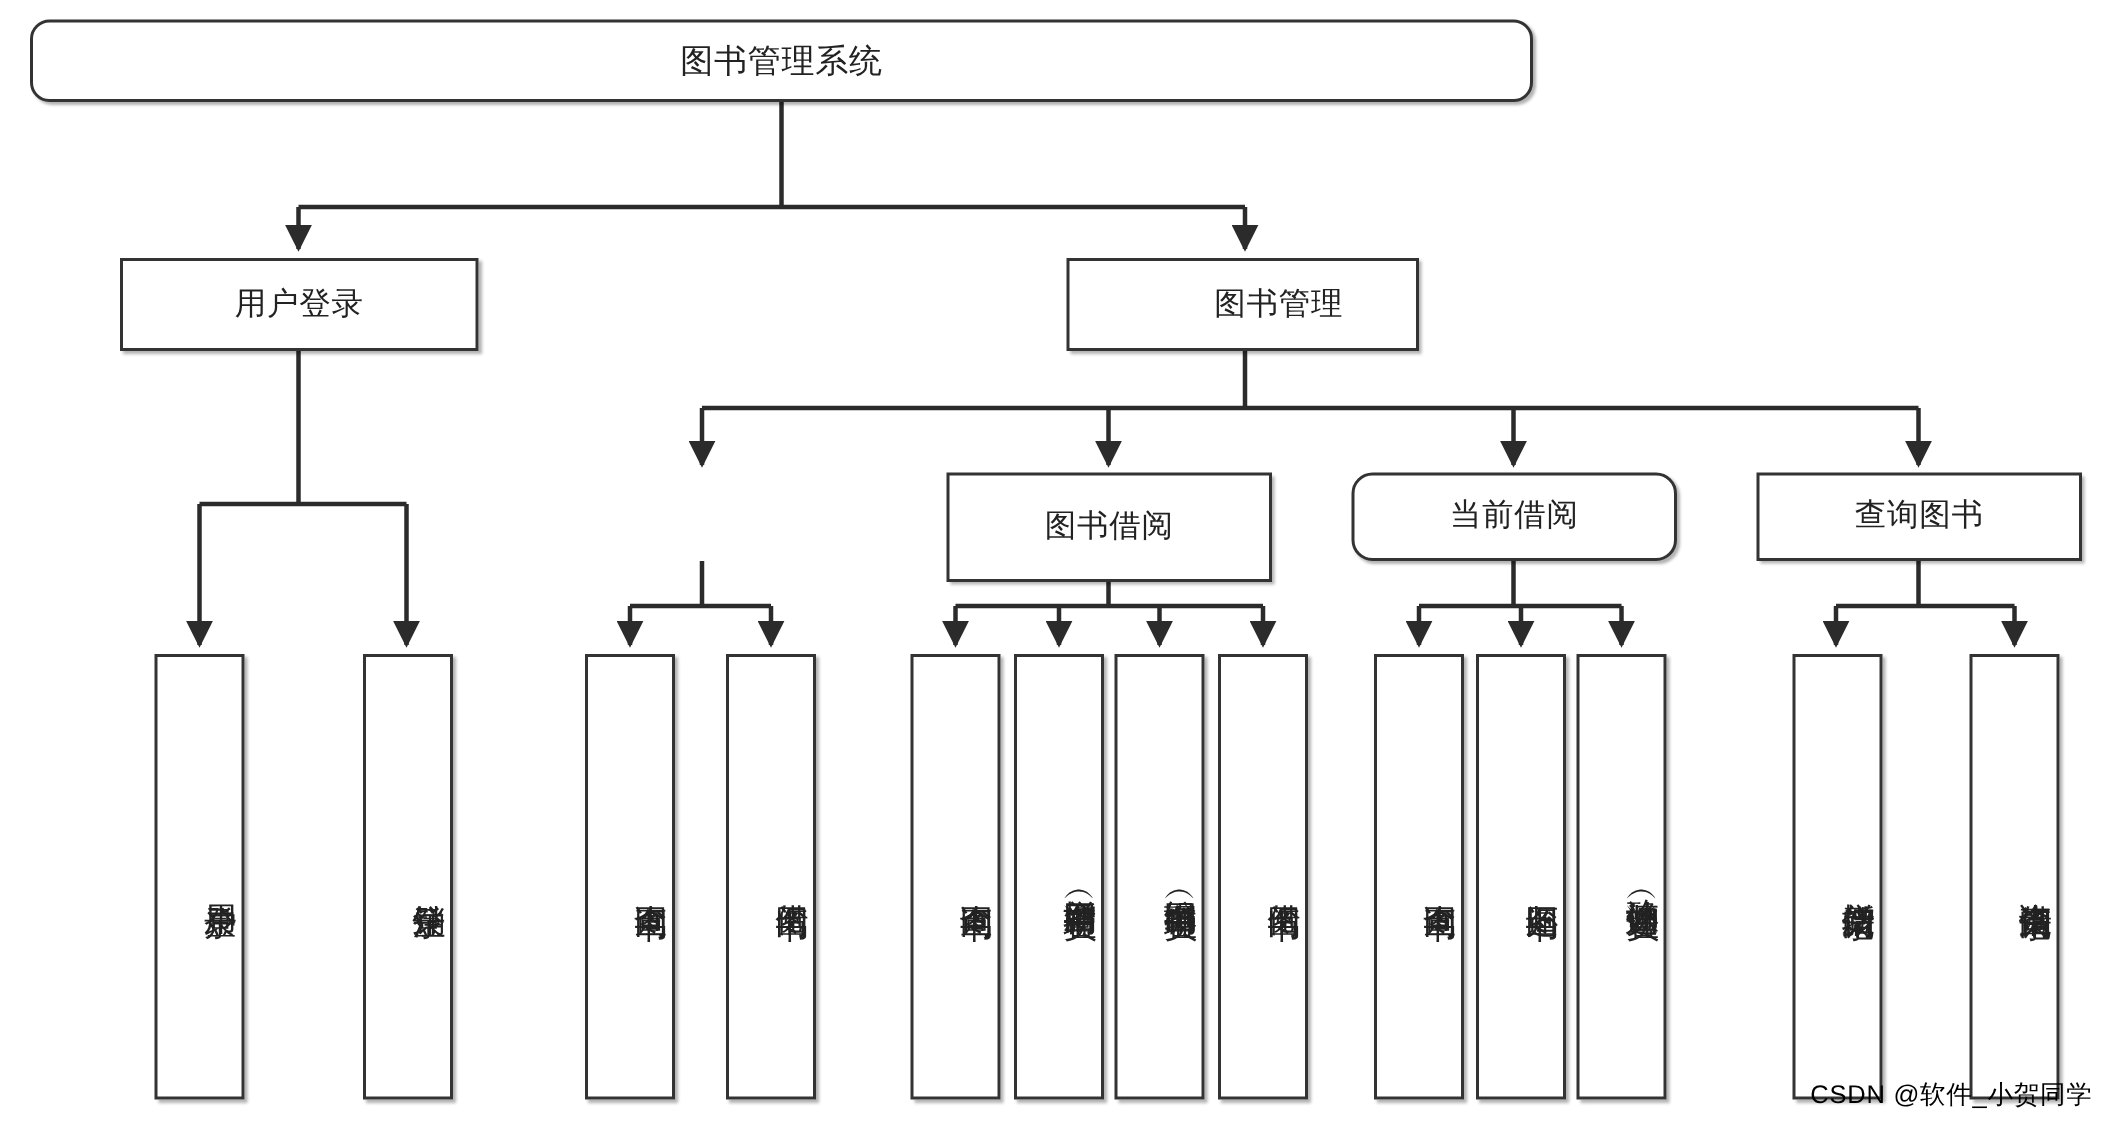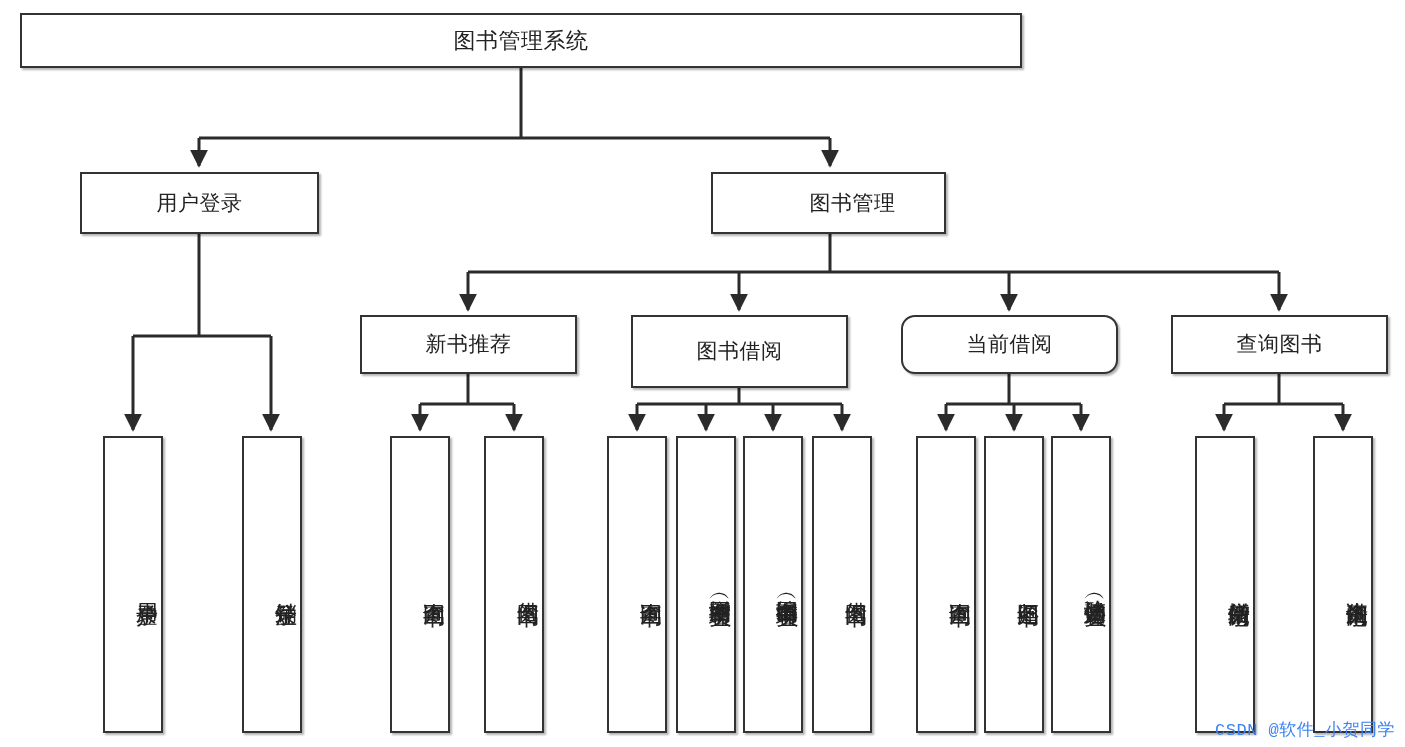--- a/index.html
+++ b/index.html
@@ -59,25 +59,24 @@
     writing-mode: vertical-rl;
     text-orientation: upright;
     display: block;
     margin-top: 4px;
   }
   .watermark {
     position: absolute;
     right: 10px;
     bottom: 6px;
     font-size: 17px;
-    color: #3b82f6;
+    color: #000000;
     letter-spacing: 0.5px;
     white-space: nowrap;
     user-select: none;
-    font-family: Liberation Mono, monospace;
   }
 </style>
 </head>
 <body>
 
 <div id="canvas">
 
   <svg id="wires" viewBox="0 0 1405 747" xmlns="http://www.w3.org/2000/svg">
     <defs>
       <marker id="arrow" viewBox="0 0 10 10" refX="9" refY="5" markerWidth="6" markerHeight="6" orient="auto-start-reverse">
@@ -121,34 +120,31 @@
       <path d="M 1014 404 L 1014 430" marker-end="url(#arrow)"></path>
       <path d="M 1081 404 L 1081 430" marker-end="url(#arrow)"></path>
 
       <path d="M 1279 374 L 1279 404"></path>
       <path d="M 1224 404 L 1343 404"></path>
       <path d="M 1224 404 L 1224 430" marker-end="url(#arrow)"></path>
       <path d="M 1343 404 L 1343 430" marker-end="url(#arrow)"></path>
     </g>
   </svg>
 
-  <div class="node h root" style="left:20px; top:13px; width:1002px; height:55px;">
+  <div class="node h root" style="left:20px; top:13px; width:1002px; height:55px;border-radius:13px;">
     <span>图书管理系统</span>
   </div>
 
   <div class="node h" style="left:80px; top:172px; width:239px; height:62px;">
     <span>用户登录</span>
   </div>
   <div class="node h" style="left:711px; top:172px; width:235px; height:62px;padding-left:48px;">
     <span>图书管理</span>
   </div>
 
-  <div class="node h" style="left:360px; top:315px; width:217px; height:59px;">
-    <span>新书推荐</span>
-  </div>
   <div class="node h" style="left:631px; top:315px; width:217px; height:73px;">
     <span>图书借阅</span>
   </div>
   <div class="node h" style="left:901px; top:315px; width:217px; height:59px;border-radius:14px;">
     <span>当前借阅</span>
   </div>
   <div class="node h" style="left:1171px; top:315px; width:217px; height:59px;">
     <span>查询图书</span>
   </div>
 

